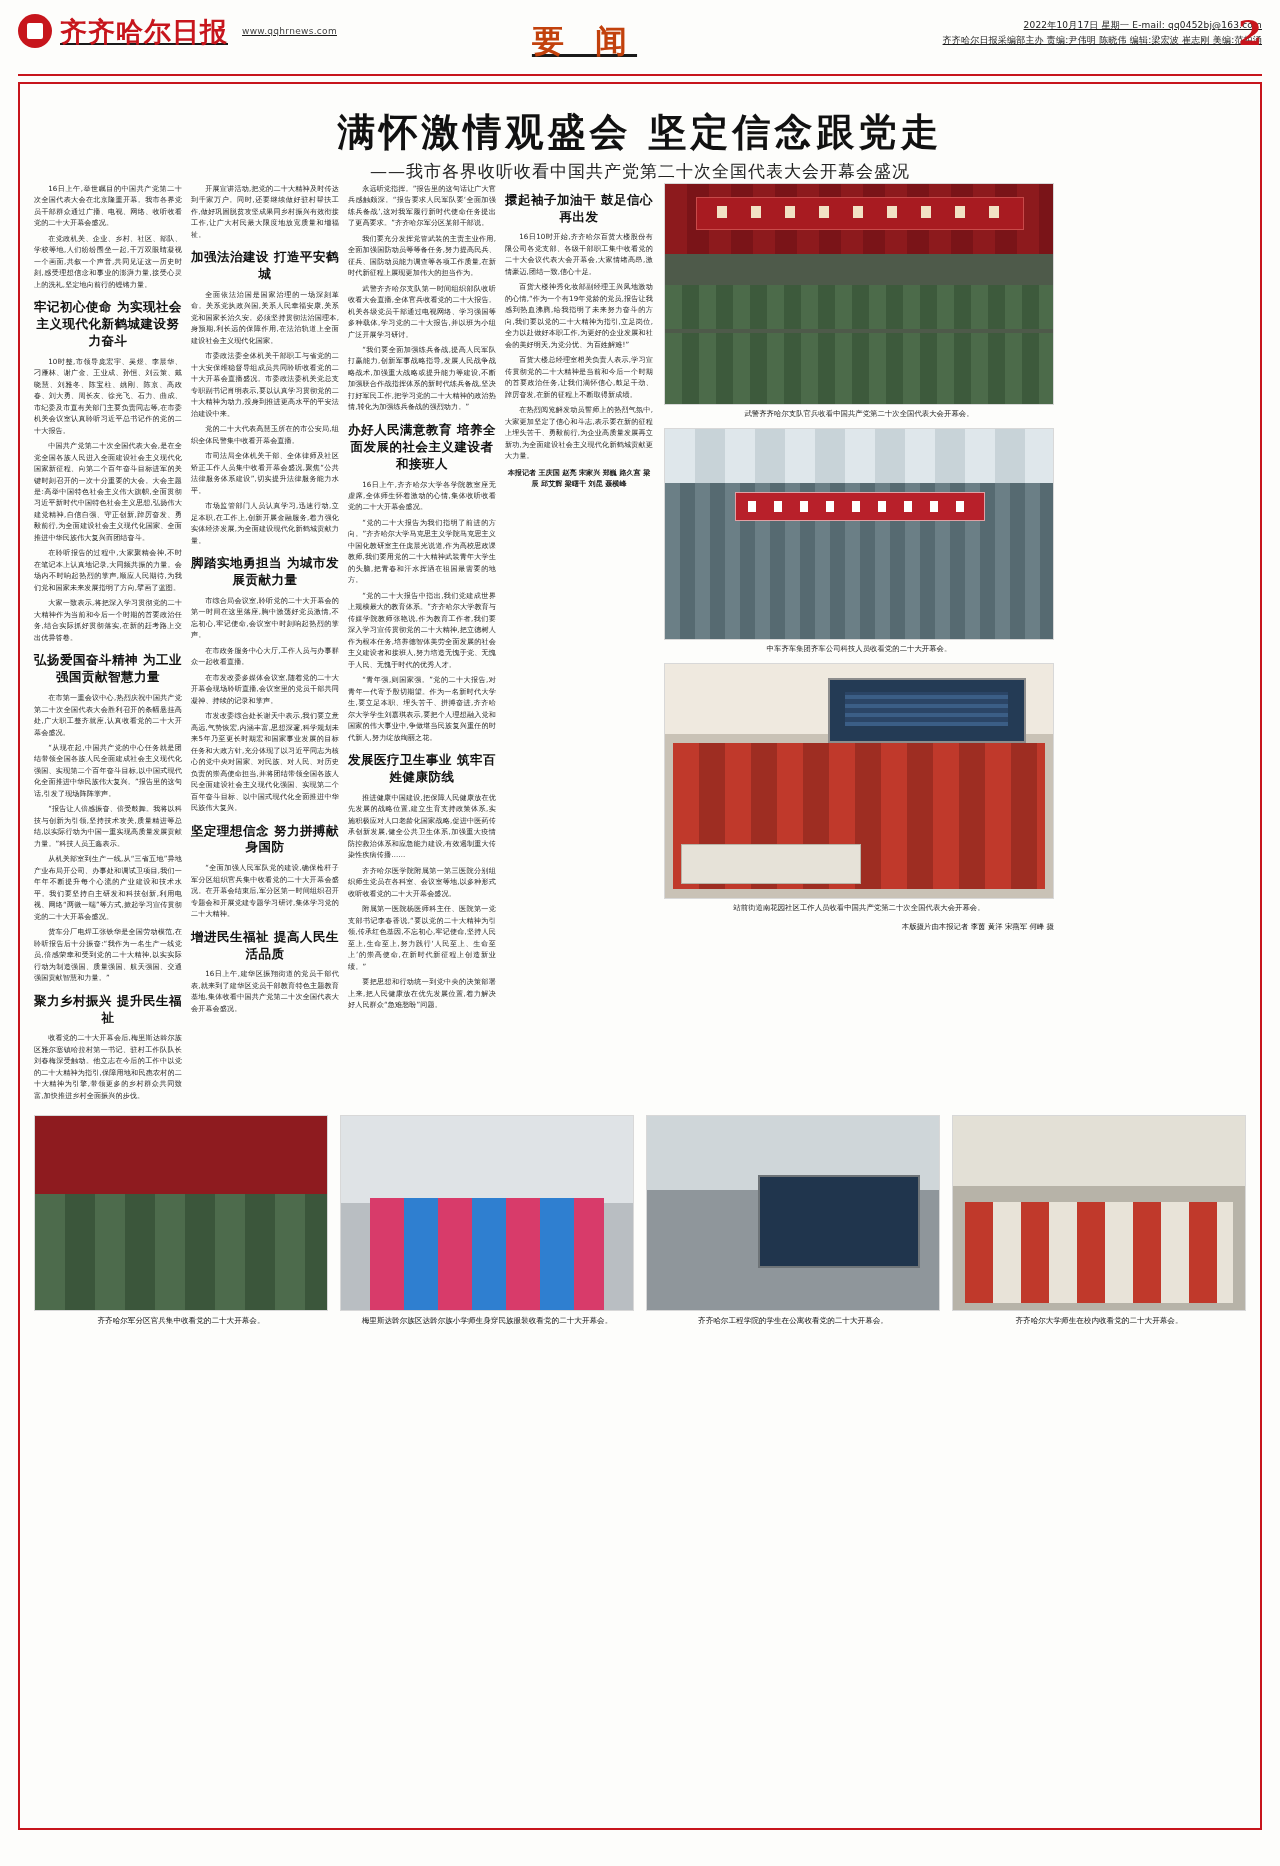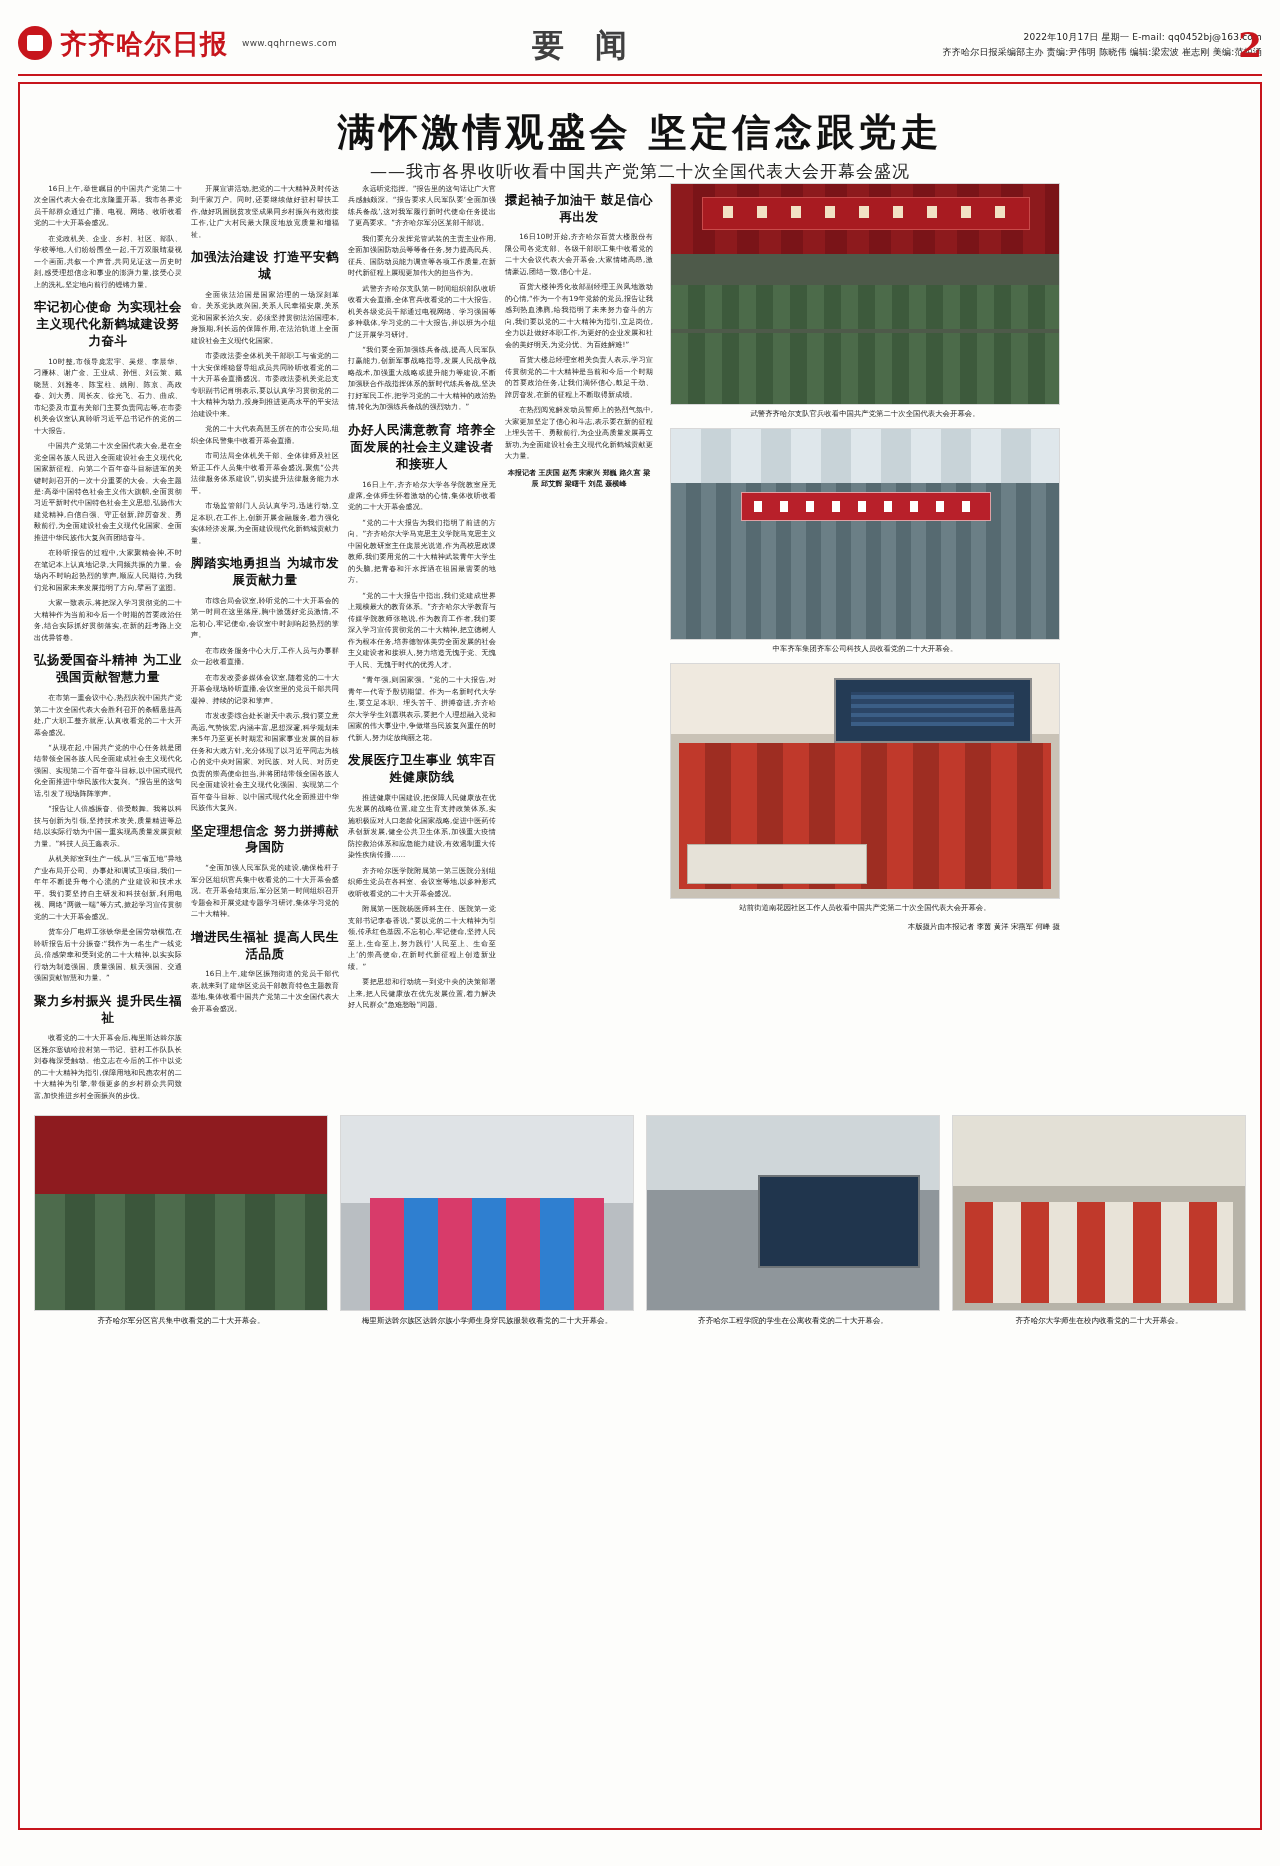--- a/index.html
+++ b/index.html
@@ -7,36 +7,36 @@
     width:1280px;height:1866px;
     background:#fdfdfb;
     font-family:"DejaVu Sans","Liberation Sans",sans-serif;
     color:#1a1a1a;
     position:relative;
     overflow:hidden;
   }
   .page{width:1280px;height:1866px;position:relative;box-sizing:border-box;padding:14px 18px 10px 18px;}
 
   
-  .masthead{display:flex;align-items:center;justify-content:space-between;height:58px;}
+  .masthead{display:flex;align-items:flex-start;justify-content:space-between;height:58px;text-decoration:underline;}
   .mast-left{display:flex;align-items:center;gap:8px;}
   .mast-logo{
     width:34px;height:34px;border-radius:50%;background:#c7151c;position:relative;flex:0 0 auto;
   }
   .mast-logo:after{
     content:"";position:absolute;left:9px;top:9px;width:16px;height:16px;border-radius:2px;background:#fff;
   }
   .mast-name{
     font-family:"DejaVu Serif","Liberation Serif",serif;
     font-weight:bold;font-size:27px;color:#c7151c;letter-spacing:1px;line-height:1;
   }
   .mast-url{font-size:9px;color:#444;margin-left:6px;letter-spacing:.3px;}
   .mast-center{
     font-family:"DejaVu Serif","Liberation Serif",serif;
-    font-weight:bold;font-size:32px;letter-spacing:10px;color:#404040;margin-top:6px;
+    font-weight:bold;font-size:32px;letter-spacing:10px;color:#c2410c;margin-top:6px;
   }
   .mast-right{text-align:right;font-size:9px;color:#222;line-height:1.7;padding-top:4px;position:relative;width:430px;}
   .mast-right .l1{letter-spacing:.2px;}
   .mast-right .l2{letter-spacing:.2px;}
   .pagenum{
     position:absolute;right:0;top:2px;font-size:34px;font-weight:bold;color:#c7151c;
     font-family:"DejaVu Serif","Liberation Serif",serif;line-height:1;
   }
   .mast-rule{height:2px;background:#c7151c;margin-top:2px;}
 
@@ -50,21 +50,21 @@
     text-align:center;
     font-family:"DejaVu Serif","Liberation Serif",serif;
     font-weight:bold;font-size:38px;letter-spacing:4px;color:#111;
     margin:14px 0 6px 0;line-height:1.15;
   }
   .subhead{
     text-align:center;font-size:17px;color:#222;letter-spacing:1px;margin-bottom:0;
     font-family:"DejaVu Serif","Liberation Serif",serif;
   }
 
-  .body-grid{display:flex;gap:10px;align-items:flex-start;}
+  .body-grid{display:flex;gap:4px;align-items:flex-start;}
   .txtcols{display:flex;gap:9px;width:626px;flex:0 0 626px;}
   .col{width:148px;flex:0 0 148px;}
   .col p{
     font-size:7.1px;line-height:1.62;text-align:justify;margin:0 0 4px 0;color:#1d1d1d;
     text-indent:2em;letter-spacing:.1px;
   }
   .sec-title{
     font-family:"DejaVu Serif","Liberation Serif",serif;
     font-weight:bold;font-size:12.5px;text-align:center;line-height:1.35;
     margin:9px 0 6px 0;color:#111;letter-spacing:.5px;

